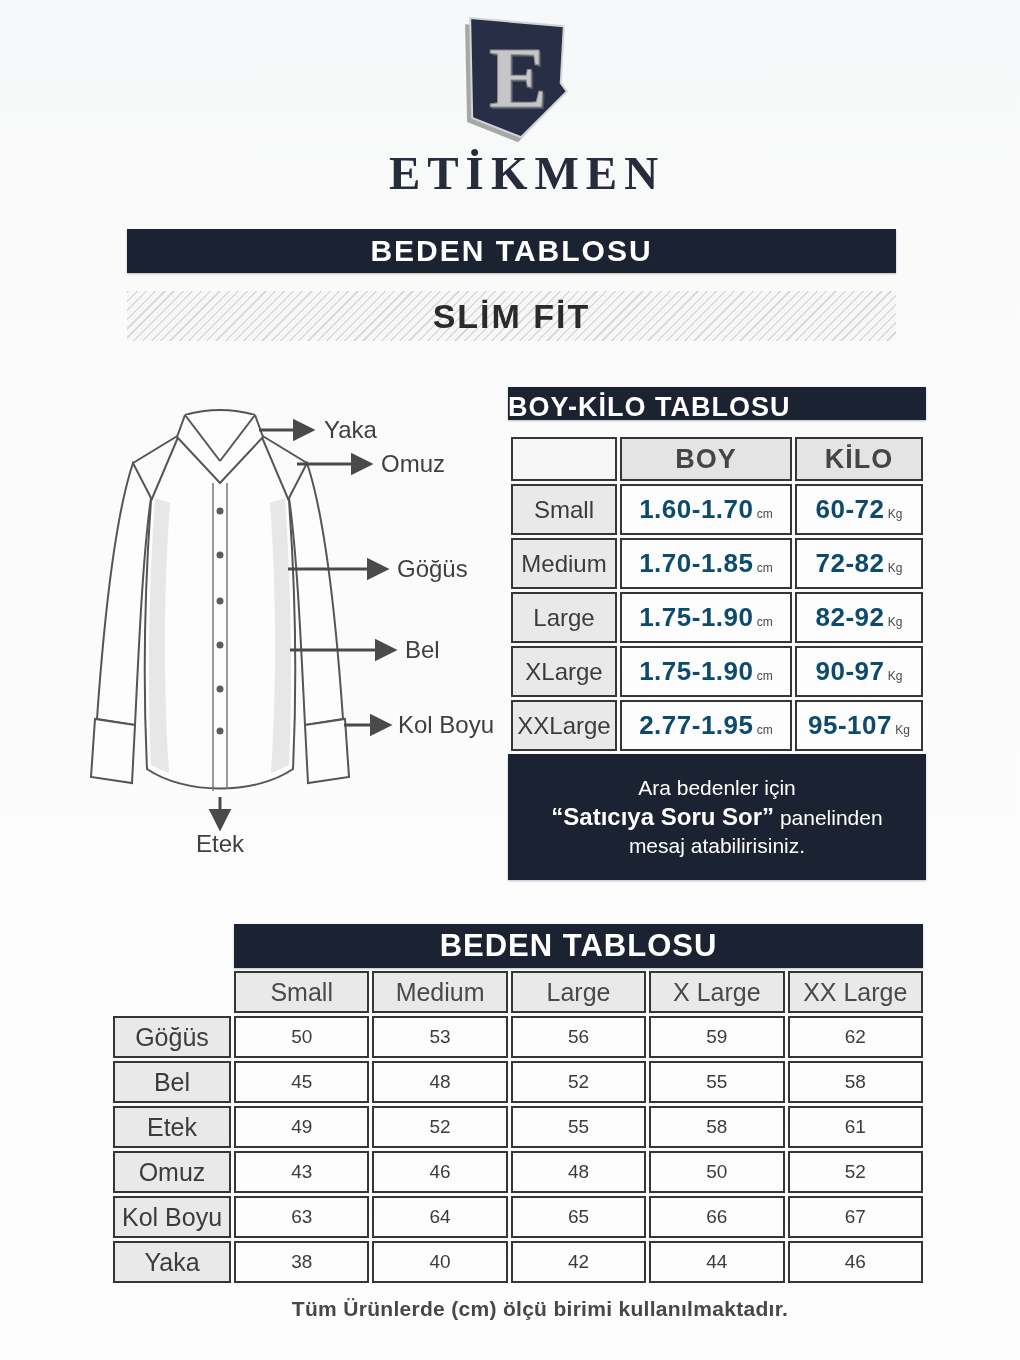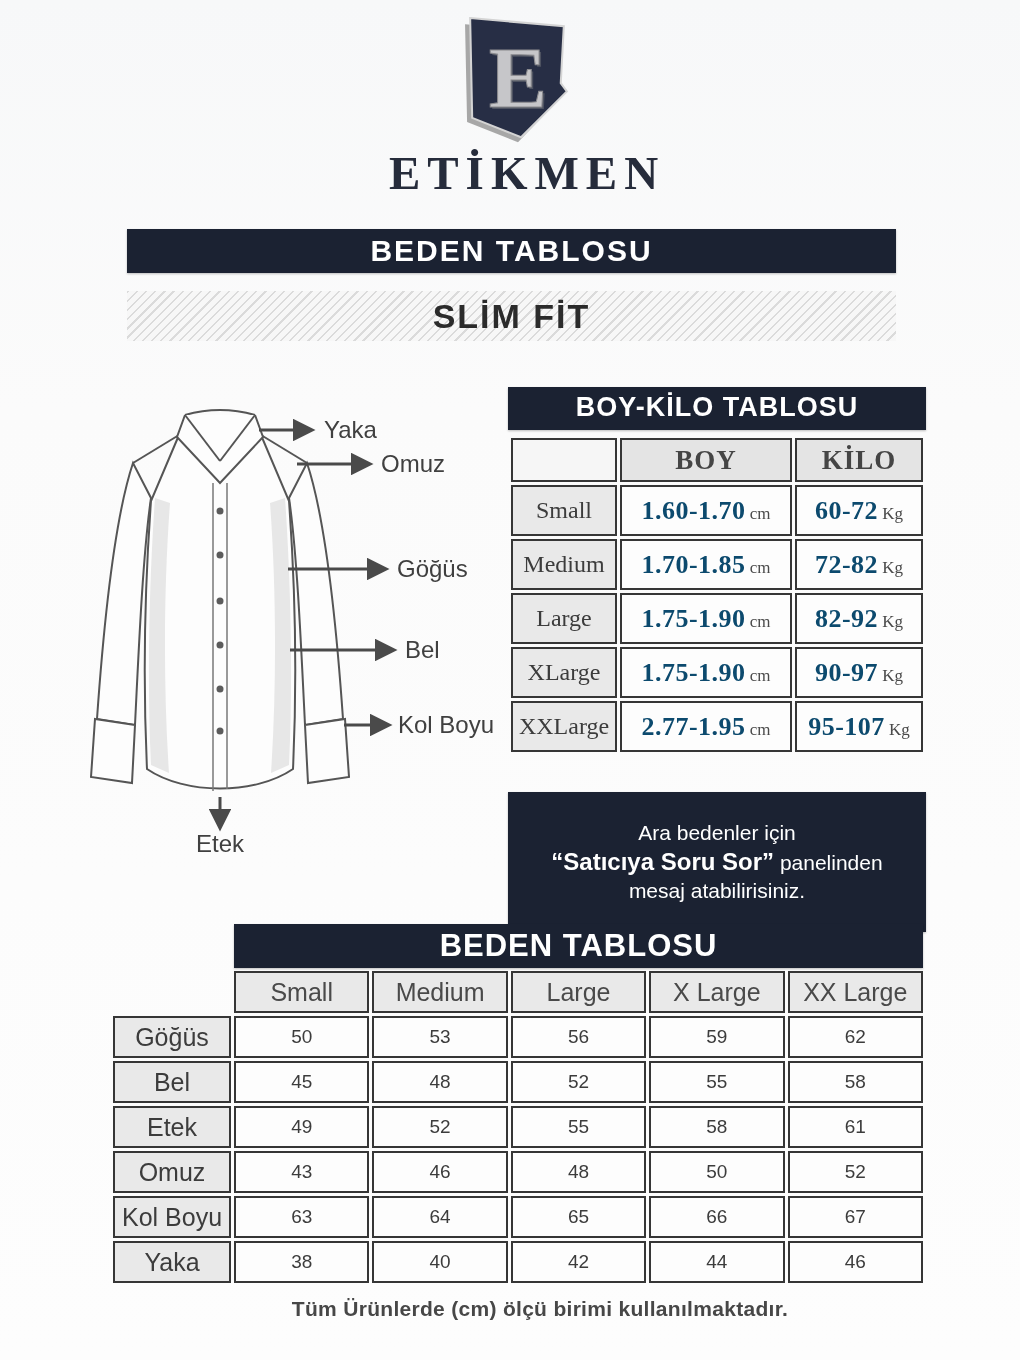--- a/index.html
+++ b/index.html
@@ -25,37 +25,37 @@
     top:291px;height:50px;line-height:50px;color:#2b2b2b;font-size:34px;letter-spacing:2px;
     background:repeating-linear-gradient(135deg,rgba(90,90,90,.18) 0 1.6px,rgba(255,255,255,0) 1.6px 6.5px),#f7f7f7;
   }
   
   .diagram{position:absolute;left:85px;top:403px;width:420px;height:455px;}
   .diagram svg{width:100%;height:100%;}
   .diagram text{font-family:"Liberation Sans", sans-serif;font-size:24px;fill:#404040;}
   
   .boykilo{position:absolute;left:508px;top:387px;width:418px;}
   .bk-title{
-    background:#1b2232;color:#fff;height:43px;line-height:40px;text-align:center;
+    background:#1b2232;color:#fff;height:33px;line-height:40px;text-align:left;
     font-size:27px;font-weight:bold;letter-spacing:1px;box-shadow:0 1px 2px rgba(0,0,0,.25);
   }
   table{border-collapse:separate;border-spacing:3px;width:100%;table-layout:fixed;}
   td{border:2px solid #363636;text-align:center;vertical-align:middle;overflow:hidden;}
-  .boykilo table{margin-top:5px;font-family:Liberation Serif, serif;}
+  .boykilo table{margin-top:14px;}
   .bk-corner{background:#f6f6f6;height:38px;}
   .bk-hdr{background:#e4e4e4;height:38px;font-size:27px;font-weight:bold;color:#454545;letter-spacing:1px;}
   .bk-size{background:#e9e9e9;font-size:24px;color:#3c3c3c;height:45px;}
   .bk-val{background:#fdfdfd;height:45px;}
   .num{font-size:26px;font-weight:bold;color:#0c4a6e;letter-spacing:.5px;}
-  .unit{font-size:17px;color:#4a4a4a;}
+  .unit{font-size:12px;color:#4a4a4a;}
   
   .note{
-    position:absolute;left:508px;top:792px;width:418px;box-sizing:border-box;
+    position:absolute;left:508px;top:754px;width:418px;box-sizing:border-box;
     background:#1b2232;color:#ffffff;text-align:center;font-size:21px;line-height:1.3;
-    padding:27px 4px;box-shadow:0 1px 2px rgba(0,0,0,.25);
+    padding:20px 4px;box-shadow:0 1px 2px rgba(0,0,0,.25);
   }
   .note b{font-size:24px;}
   
   .beden{position:absolute;left:110px;top:921px;width:816px;}
   .bd-ghost{border:none;background:transparent;}
   .bd-title{
     background:#1b2232;color:#fff;border:none;height:42px;
     font-size:31px;font-weight:bold;letter-spacing:1px;box-shadow:0 1px 2px rgba(0,0,0,.25);
   }
   .bd-hdr{background:#e9e9e9;height:36px;font-size:25px;color:#4a4a4a;}

